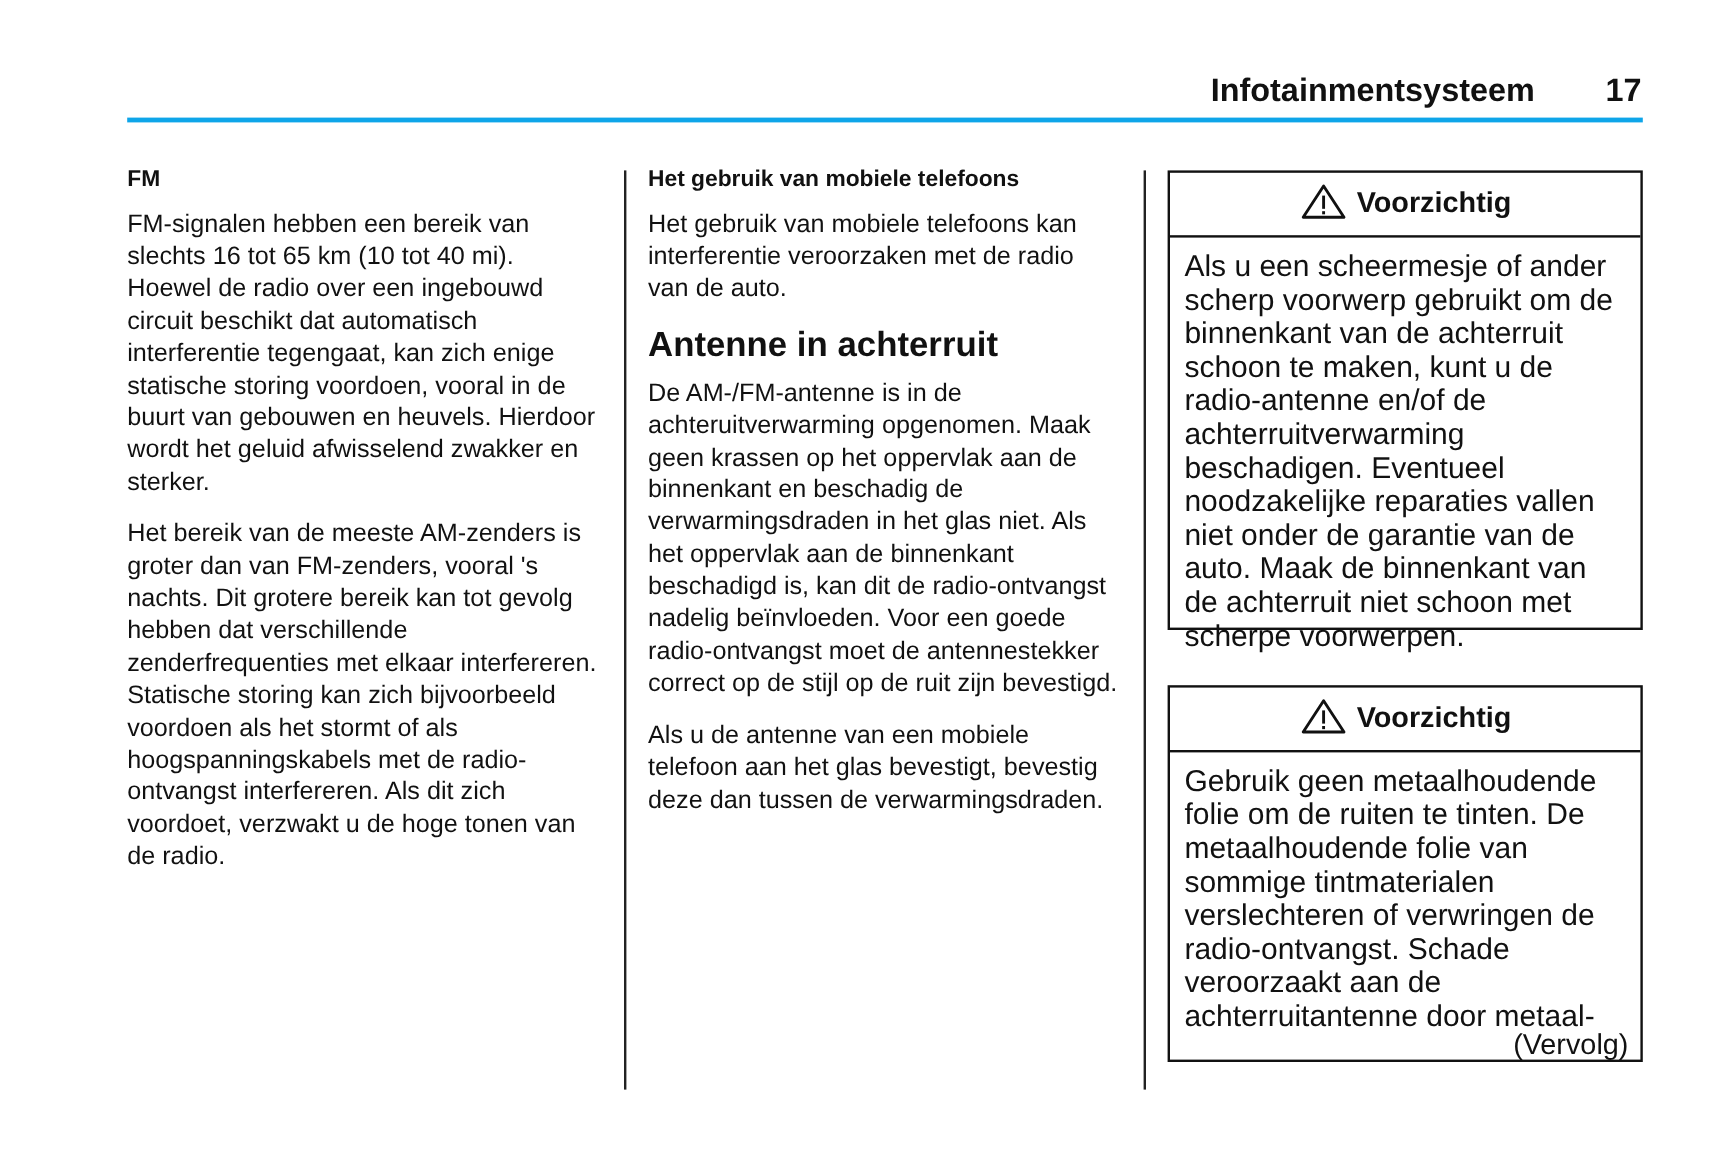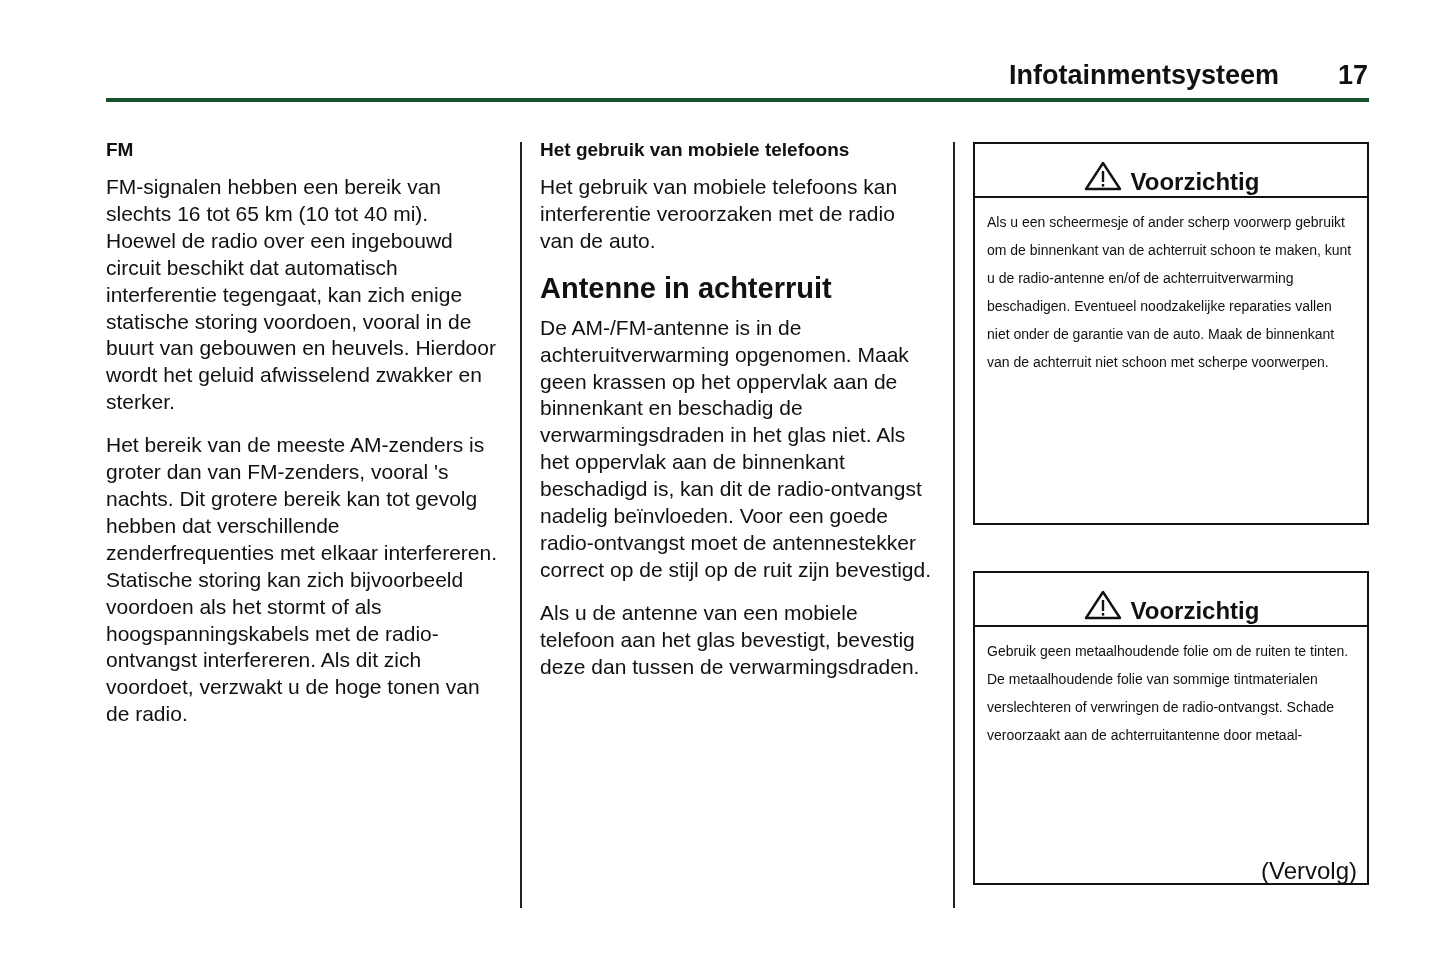--- a/index.html
+++ b/index.html
@@ -3,21 +3,21 @@
   <meta charset="utf-8">
   <style>
     html, body { margin: 0; padding: 0; }
     body {
       width: 1445px; height: 965px; background: #ffffff; color: #111111;
       position: relative; overflow: hidden;
       font-family: "Liberation Sans", sans-serif;
     }
     .header {
       position: absolute; left: 106px; top: 58px; width: 1263px; height: 40px;
-      border-bottom: 4px solid #14532d;
+      border-bottom: 4px solid #0ea5e9;
     }
     .header .title {
       position: absolute; right: 90px; top: 2px; font-size: 27px; font-weight: bold;
     }
     .header .pagenum {
       position: absolute; right: 1px; top: 2px; font-size: 27px; font-weight: bold;
     }
     .col { position: absolute; top: 136px; }
     .col1 { left: 106px; width: 400px; }
     .col2 { left: 540px; width: 405px; }
@@ -32,26 +32,26 @@
     .col2 h3 { margin-bottom: 10px; }
     .col2 p { margin-bottom: 16px; }
     .col2 h2 { margin-top: 8px; margin-bottom: 10px; }
     .caution {
       position: absolute; left: 973px; width: 392px; border: 2.5px solid #111;
     }
     .caution.c1 { top: 142px; height: 379px; }
     .caution.c2 { top: 571px; height: 310px; }
     .caution .cap {
       height: 52px; border-bottom: 2px solid #111; display: flex;
-      align-items: flex-end; justify-content: center; gap: 8px;
+      align-items: center; justify-content: center; gap: 8px;
     }
     .caution .cap .label { font-size: 24px; font-weight: bold; }
     .caution .cap svg { width: 40px; height: 32px; }
     .caution .body { padding: 10px 12px 0 12px; }
-    .caution .body p { font-size: 14px; line-height: 28px; }
+    .caution .body p { font-size: 25px; line-height: 28px; }
     .caution .cont {
       position: absolute; right: 10px; bottom: -2px; font-size: 24px;
     }
   </style>
 </head>
 <body>
 
 <div class="header">
   <span class="title">Infotainmentsysteem</span>
   <span class="pagenum">17</span>

